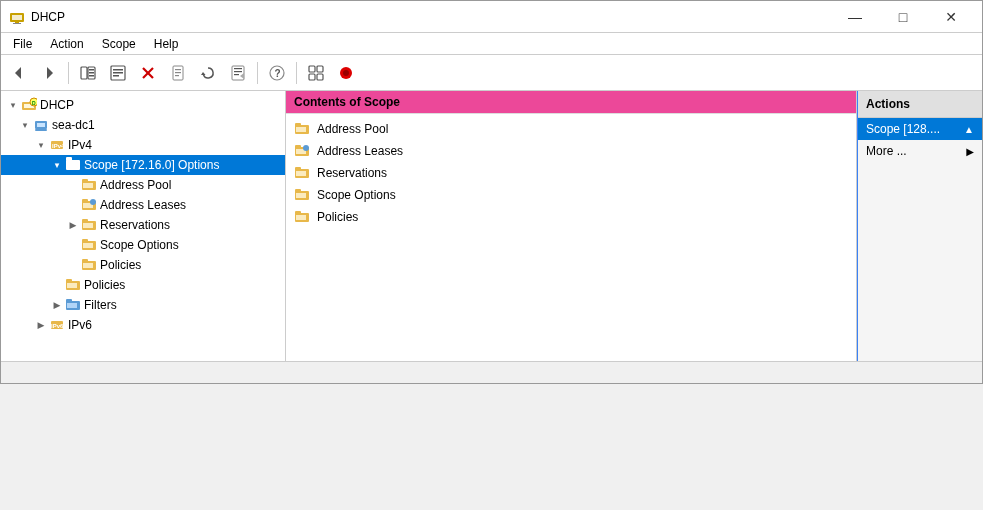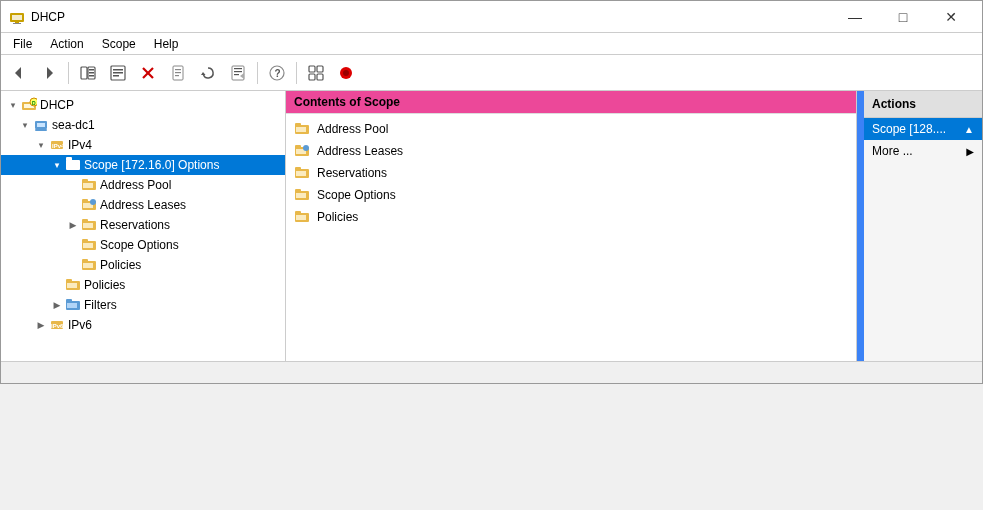--- a/index.html
+++ b/index.html
@@ -171,21 +171,21 @@
       align-items: center;
       padding: 3px 8px;
       cursor: pointer;
       height: 22px;
     }
 
     
     .actions-panel {
       width: 125px;
       background: #f5f5f5;
-      border-left: 7px solid #3b82f6;
+      border-left: 1px solid #3b82f6;
       overflow-y: auto;
     }
     .actions-header {
       background: #e0e0e0;
       padding: 6px 8px;
       font-size: 12px;
       font-weight: 700;
       border-bottom: 1px solid #ccc;
     }
     .actions-item {

